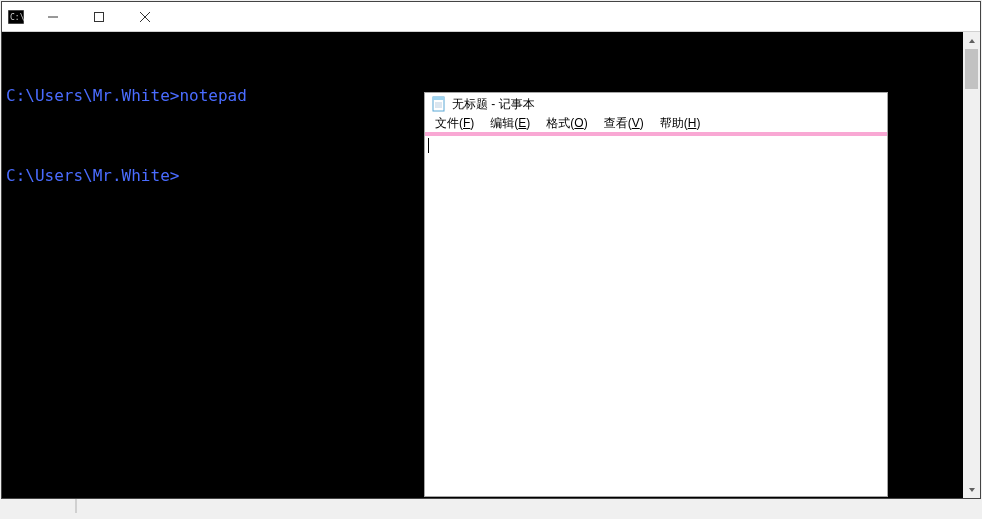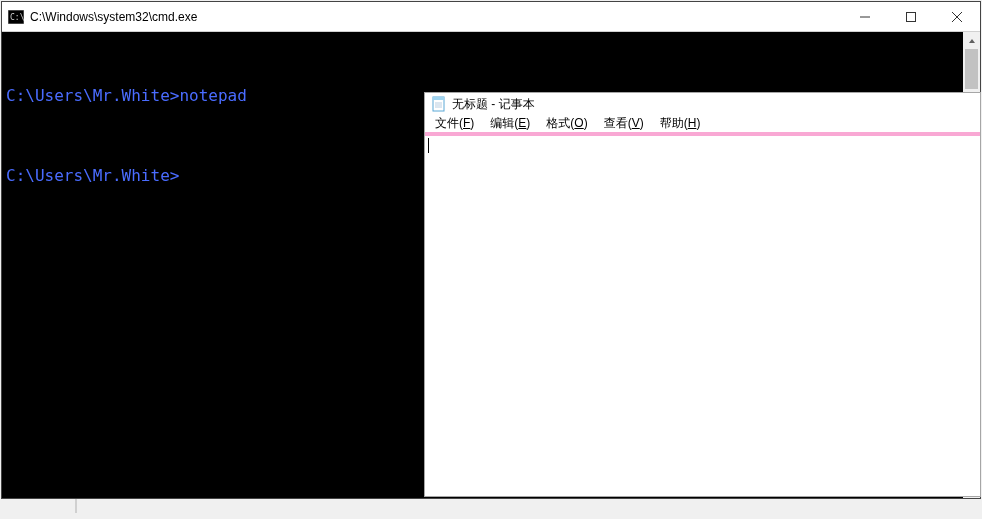--- a/index.html
+++ b/index.html
@@ -98,21 +98,21 @@
       left: 2px; right: 2px;
       top: 0; height: 40px;
       background: #c2c2c2;
     }
 
     
     .npd-window {
       position: absolute;
       left: 424px;
       top: 92px;
-      width: 557px;
+      width: 464px;
       height: 405px;
       background: #fff;
       border: 1px solid #a6a6a6;
       display: flex;
       flex-direction: column;
     }
     .npd-titlebar {
       height: 22px;
       background: #fff;
       display: flex;
@@ -179,21 +179,20 @@
 <body>
 
 <div class="cmd-window">
   <div class="cmd-titlebar">
     <span class="cmd-icon">
       <svg width="16" height="14" viewBox="0 0 16 14">
         <rect x="0" y="0" width="16" height="14" fill="#000" stroke="#888" stroke-width="1"></rect>
         <text x="2" y="10" font-size="8" fill="#ccc" font-family="monospace">C:\</text>
       </svg>
     </span>
-    <span class="cmd-title">C:\Windows\system32\cmd.exe</span>
     <div class="cmd-controls">
       <div class="cmd-ctl">
         <svg width="10" height="10">
             <line x1="0" y1="5" x2="10" y2="5" stroke="#333" stroke-width="1"></line>
           </svg>
       </div>
       <div class="cmd-ctl">
         <svg width="10" height="10">
             <rect x="0.5" y="0.5" width="9" height="9" fill="none" stroke="#333" stroke-width="1"></rect>
           </svg>

